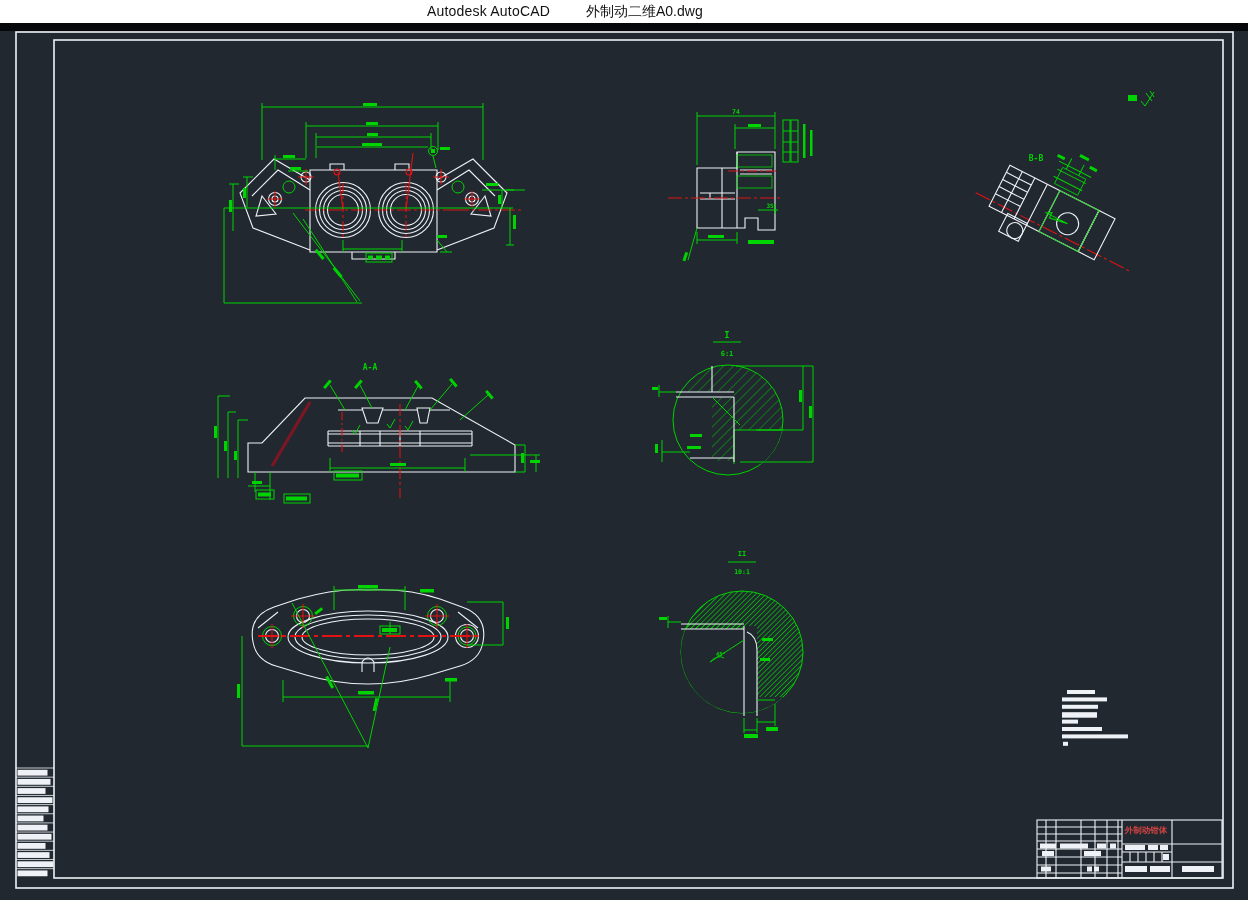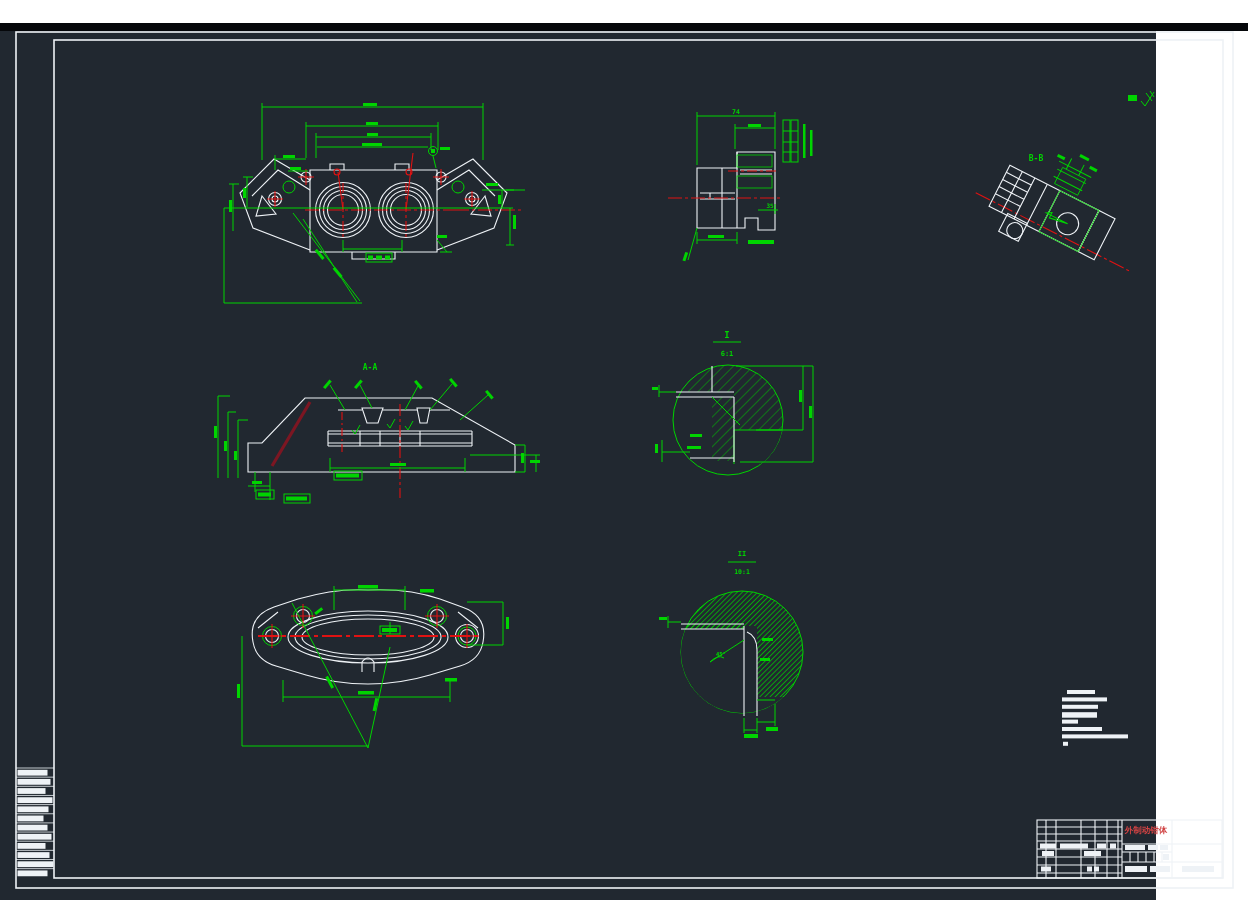--- a/index.html
+++ b/index.html
@@ -1,39 +1,43 @@
 <!DOCTYPE html>
 <html><head>
 <meta charset="utf-8">
 <style>
   html,body{margin:0;padding:0;background:#fff;}
   .page{position:relative;width:1248px;height:900px;overflow:hidden;background:#fff;font-family:"Liberation Sans",sans-serif;}
   .titlebar{position:absolute;left:0;top:0;width:1248px;height:23px;background:#ffffff;color:#111;}
   .titlebar .t1{position:absolute;left:427px;top:3px;font-size:14px;letter-spacing:.2px;}
   .titlebar .t2{position:absolute;left:586px;top:3px;font-size:14px;}
   .blackstrip{position:absolute;left:0;top:23px;width:1248px;height:8px;background:#05070a;}
-  .canvas{position:absolute;left:0;top:31px;width:1156px;height:869px;background:#212830;}
+  .canvas{position:absolute;left:0;top:31px;width:1248px;height:869px;background:#212830;}
   svg{position:absolute;left:0;top:0;}
   .w{stroke:#eef2f6;fill:none;stroke-width:1.1;}
   .w2{stroke:#eef2f6;fill:none;stroke-width:1.6;}
   .g{stroke:#00d400;fill:none;stroke-width:1;}
   .gthin{stroke:#00d400;fill:none;stroke-width:.8;}
   .r{stroke:#e01212;fill:none;stroke-width:1.1;}
   .rthick{stroke:#e01212;fill:none;stroke-width:1.8;}
   .mar{stroke:#7c1622;fill:none;stroke-width:3.2;}
   .wf{fill:#eef2f6;stroke:none;}
   .gf{fill:#00d400;stroke:none;}
   .bg{fill:#212830;stroke:none;}
   text.gl{fill:#00d400;font-family:"DejaVu Sans Mono",monospace;font-weight:bold;}
   text.red{fill:#d04343;font-family:"DejaVu Sans",sans-serif;font-weight:bold;}
 </style>
 </head>
 <body>
 
 <div class="page">
+  <div class="titlebar">
+    <span class="t1">Autodesk AutoCAD</span>
+    <span class="t2">外制动二维A0.dwg</span>
+  </div>
   <div class="blackstrip"></div>
   <div class="canvas">
   <svg width="1248" height="869" viewBox="0 31 1248 869">
     <defs>
       <pattern id="h1" width="7" height="7" patternUnits="userSpaceOnUse" patternTransform="rotate(45)">
         <line x1="0" y1="0" x2="0" y2="7" stroke="#00c400" stroke-width="1"></line>
       </pattern>
       <pattern id="h2" width="3.6" height="3.6" patternUnits="userSpaceOnUse" patternTransform="rotate(45)">
         <line x1="0" y1="0" x2="0" y2="3.6" stroke="#00d400" stroke-width="1.4"></line>
       </pattern>

